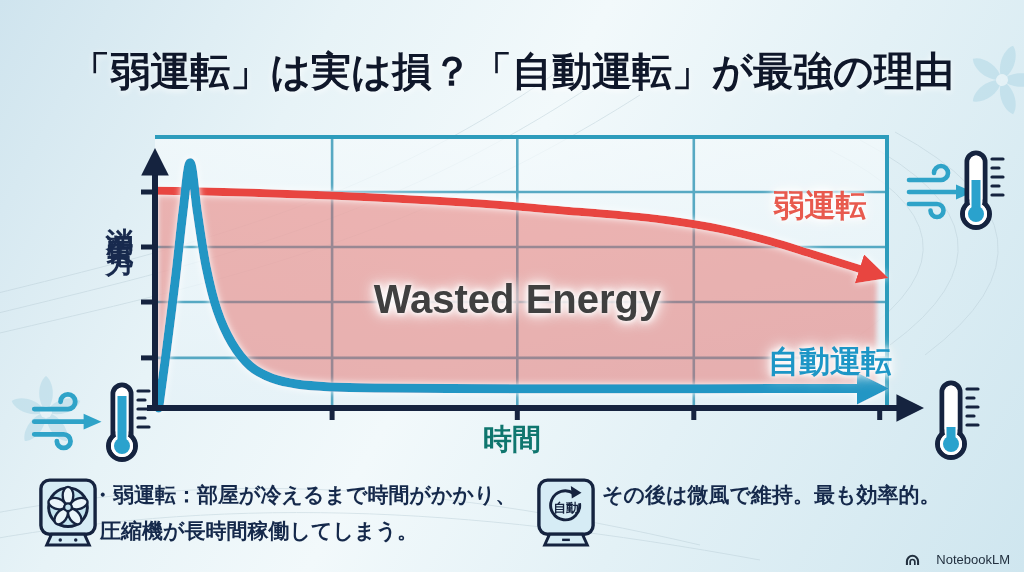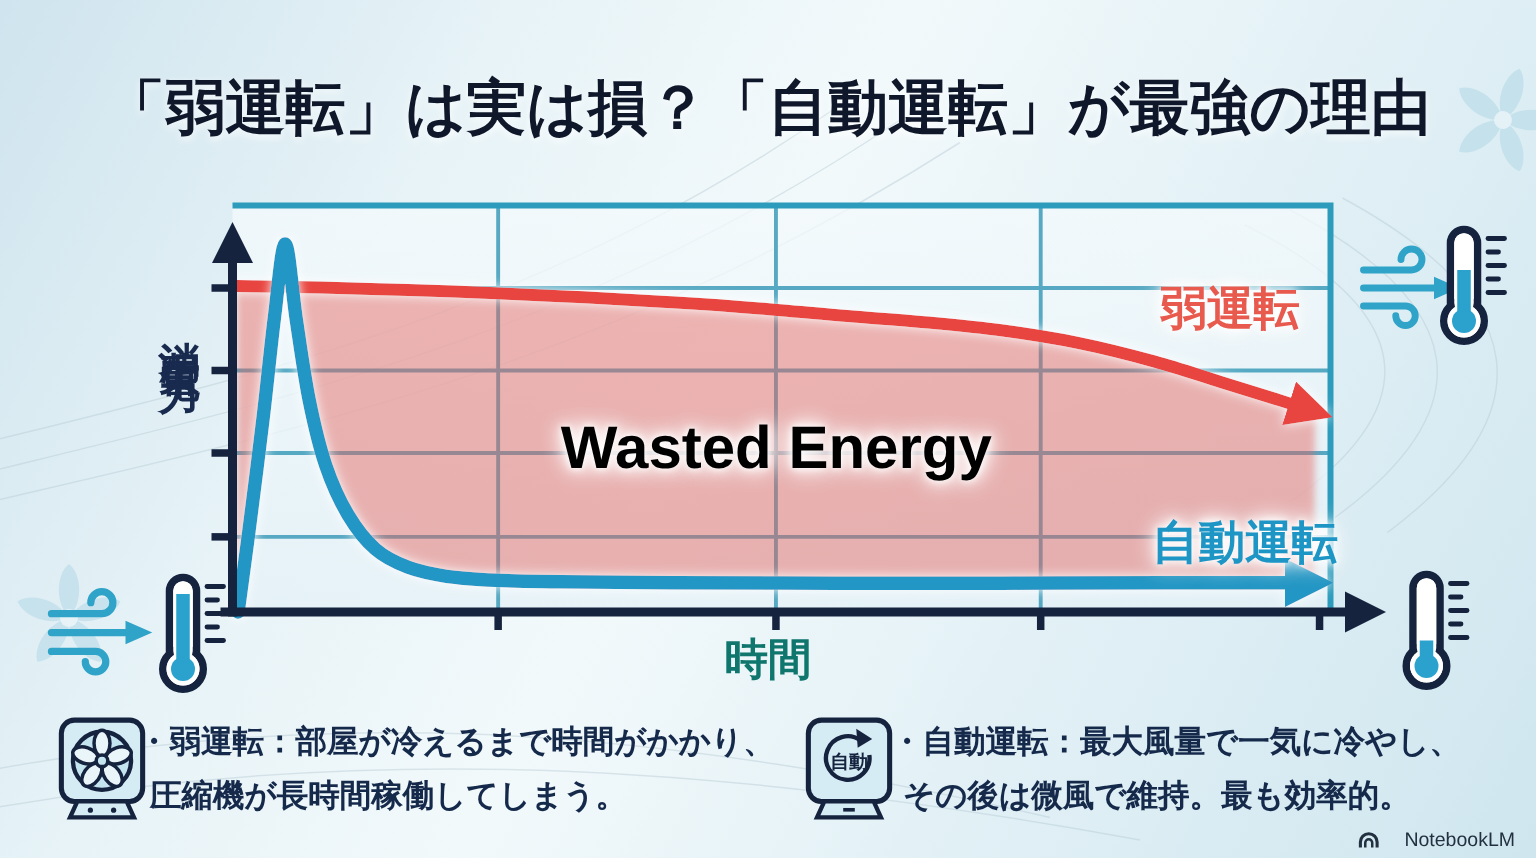--- a/index.html
+++ b/index.html
@@ -18,21 +18,21 @@
     left:100px;top:205px;writing-mode:vertical-rl;text-orientation:upright;
     font-size:28px;font-weight:900;color:#182a4e;letter-spacing:7px;
   }
   #xlabel{
     left:412px;top:420px;width:200px;text-align:center;
     font-size:29px;font-weight:900;color:#0f766e;
   }
   .glow{text-shadow:0 0 5px #fff,0 0 9px #fff,0 0 14px #fff,0 0 18px rgba(255,255,255,.9);}
   #weak-label{left:745px;top:185px;width:150px;text-align:center;font-size:31px;font-weight:900;color:#e85a4e;}
   #auto-label{left:745px;top:341px;width:170px;text-align:center;font-size:31px;font-weight:900;color:#1d96c6;}
-  #wasted-label{left:345px;top:277px;width:345px;text-align:center;font-size:40px;font-weight:800;color:#000000;}
+  #wasted-label{left:345px;top:277px;width:345px;text-align:center;font-size:40px;font-weight:800;color:#404040;}
   .bullet{
     font-size:21px;font-weight:800;color:#15294b;line-height:36px;white-space:nowrap;
   }
   .bullet .l2{margin-left:8px;}
   #bullet-weak{left:92px;top:477px;}
   #bullet-auto{left:594px;top:477px;}
   #watermark{
     right:14px;bottom:5px;display:flex;align-items:center;gap:16px;
     font-size:13px;font-weight:400;color:#22303f;margin-top:12px;
   }
@@ -195,21 +195,20 @@
   <rect x="3" y="3" width="56" height="56" rx="9" fill="#d6ecf5" stroke="#15233f" stroke-width="3.5"></rect>
   <g>
     <path d="M39,17 A15,15 0 1 0 45,27" fill="none" stroke="#15233f" stroke-width="3"></path>
     <path d="M36,9 L47,16 L37,22 Z" fill="#15233f"></path>
   </g>
   <text x="31" y="36" text-anchor="middle" font-size="13" font-weight="bold" fill="#15233f">自動</text>
   <path d="M14,59 L48,59 L53,70 L9,70 Z" fill="#d6ecf5" stroke="#15233f" stroke-width="3"></path>
   <rect x="27" y="63.5" width="8" height="2.5" fill="#15233f"></rect>
 </svg>
 <div id="bullet-auto" class="abs bullet">
-  <div>・自動運転：最大風量で一気に冷やし、</div>
   <div class="l2">その後は微風で維持。最も効率的。</div>
 </div>
 
 <div id="watermark" class="abs">
   <svg width="15" height="13" viewBox="0 0 16 14">
     <path d="M2,13 L2,9 A6,6 0 0 1 14,9 L14,13" fill="none" stroke="#22303f" stroke-width="2.2"></path>
     <path d="M5.5,13 L5.5,9.5 A2.5,2.5 0 0 1 10.5,9.5 L10.5,13" fill="none" stroke="#22303f" stroke-width="1.8"></path>
   </svg>
   <span>NotebookLM</span>
 </div>

